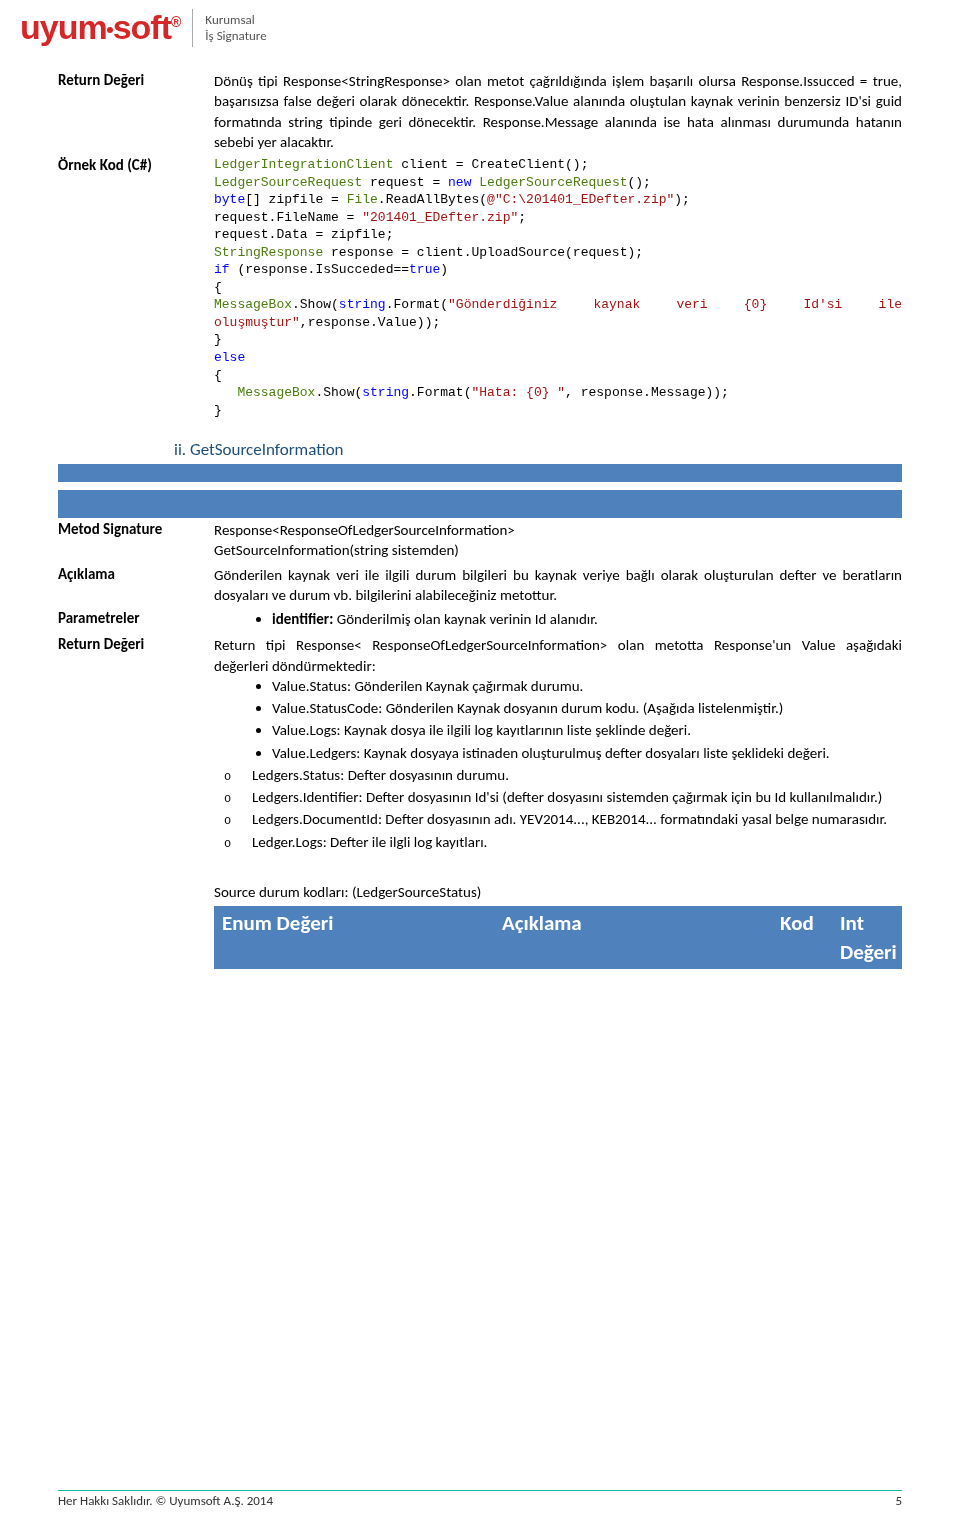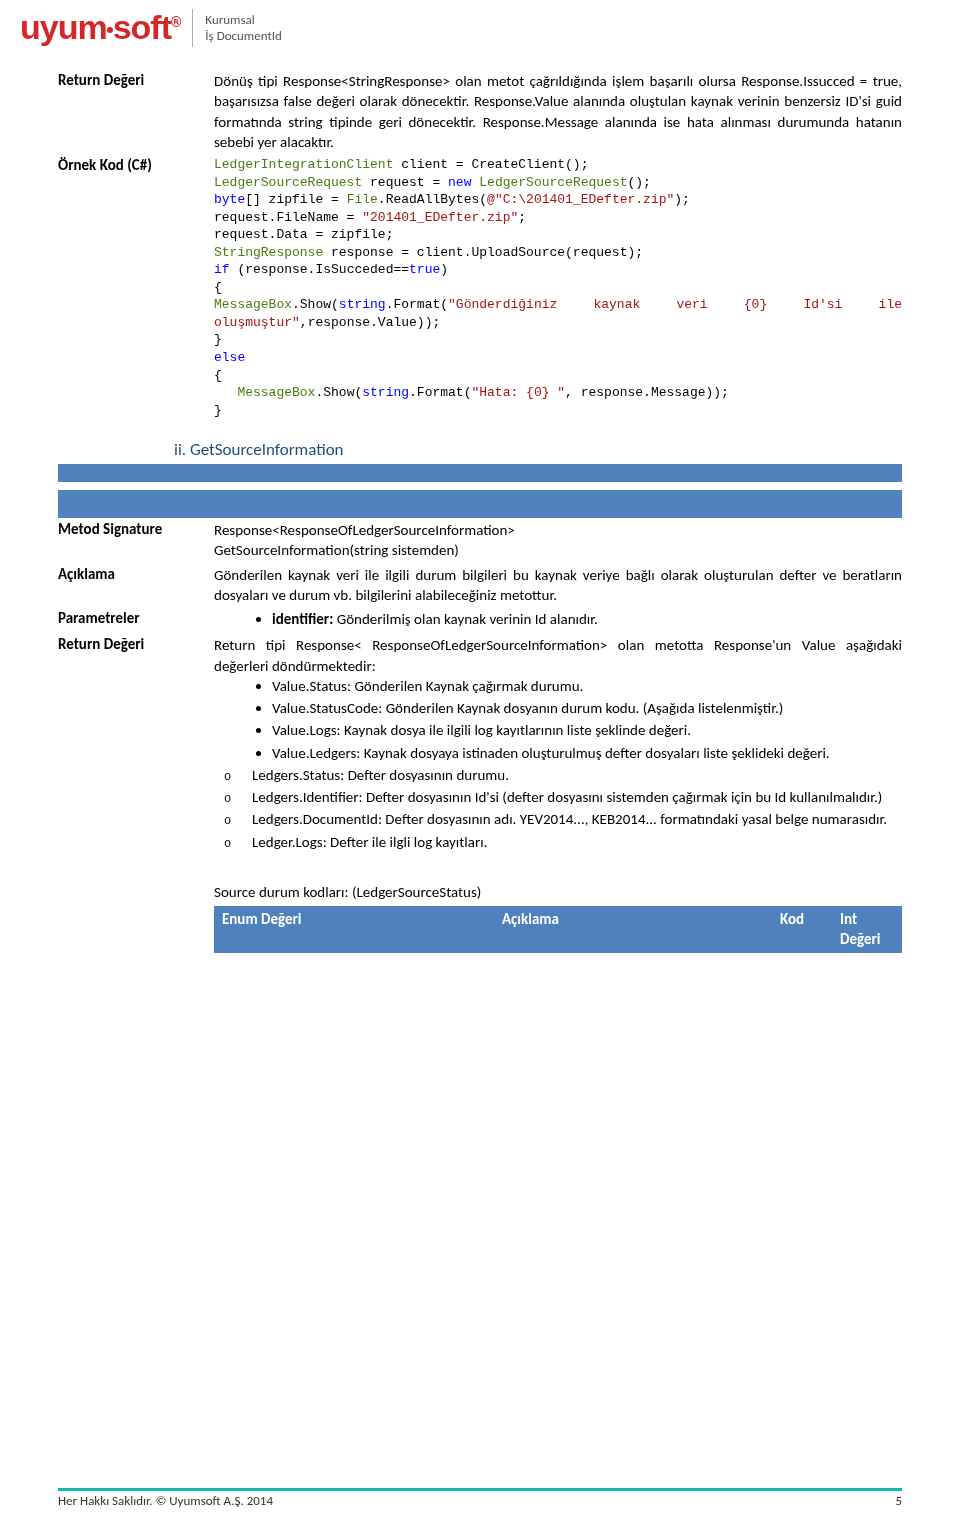--- a/index.html
+++ b/index.html
@@ -119,51 +119,51 @@
     margin-bottom: 2px;
     text-align: justify;
     font-size: 15px;
     line-height: 1.35;
   }
   .enum-header {
     display: flex;
     background: #4f81bd;
     color: #fff;
     font-weight: bold;
-    font-size: 15px;
+    font-size: 21px;
     margin-top: 4px;
   }
   .enum-header > div { padding: 3px 8px; }
   .eh1 { width: 280px; }
   .eh2 { flex: 1; }
   .eh3 { width: 60px; }
   .eh4 { width: 70px; }
   .footer {
     position: absolute;
     bottom: 24px;
     left: 58px;
     right: 58px;
-    border-top: 3px solid #14b8a6;
+    border-top: 1px solid #14b8a6;
     padding-top: 2px;
     display: flex;
     justify-content: space-between;
     font-size: 13px;
     color: #333;
   }
   .spacer-md { height: 28px; }
 </style>
 </head>
 <body>
 
 <div class="header">
   <div class="logo-main">uyum<span class="logo-dot"></span>soft<span class="logo-reg">®</span></div>
   <div class="divider-v"></div>
   <div class="tagline">
     <div>Kurumsal</div>
-    <div>İş DocumentId</div>
+    <div>İş Signature</div>
   </div>
 </div>
 
 <div class="content">
 
   <div class="row">
     <div class="label-cell">Return Değeri</div>
     <div class="value-cell">Dönüş tipi Response&lt;StringResponse&gt; olan metot çağrıldığında işlem başarılı olursa Response.Issucced = true, başarısızsa false değeri olarak dönecektir. Response.Value alanında oluştulan kaynak verinin benzersiz ID'si guid formatında string tipinde geri dönecektir. Response.Message alanında ise hata alınması durumunda hatanın sebebi yer alacaktır.</div>
   </div>
   <div class="row">

